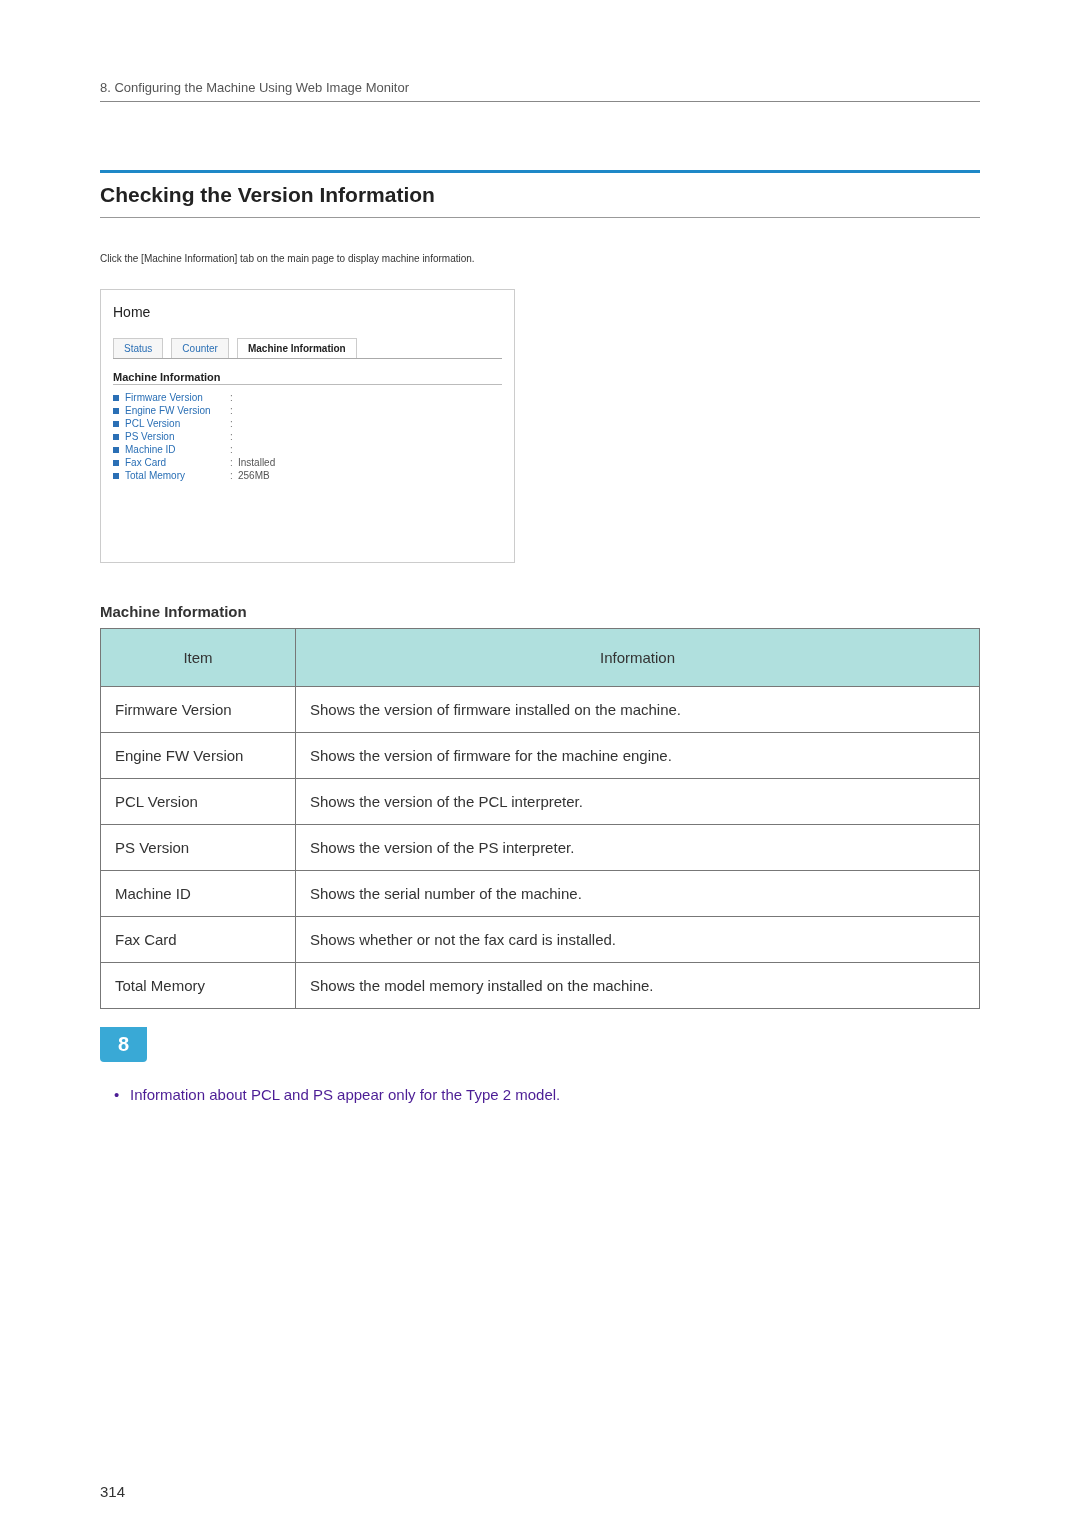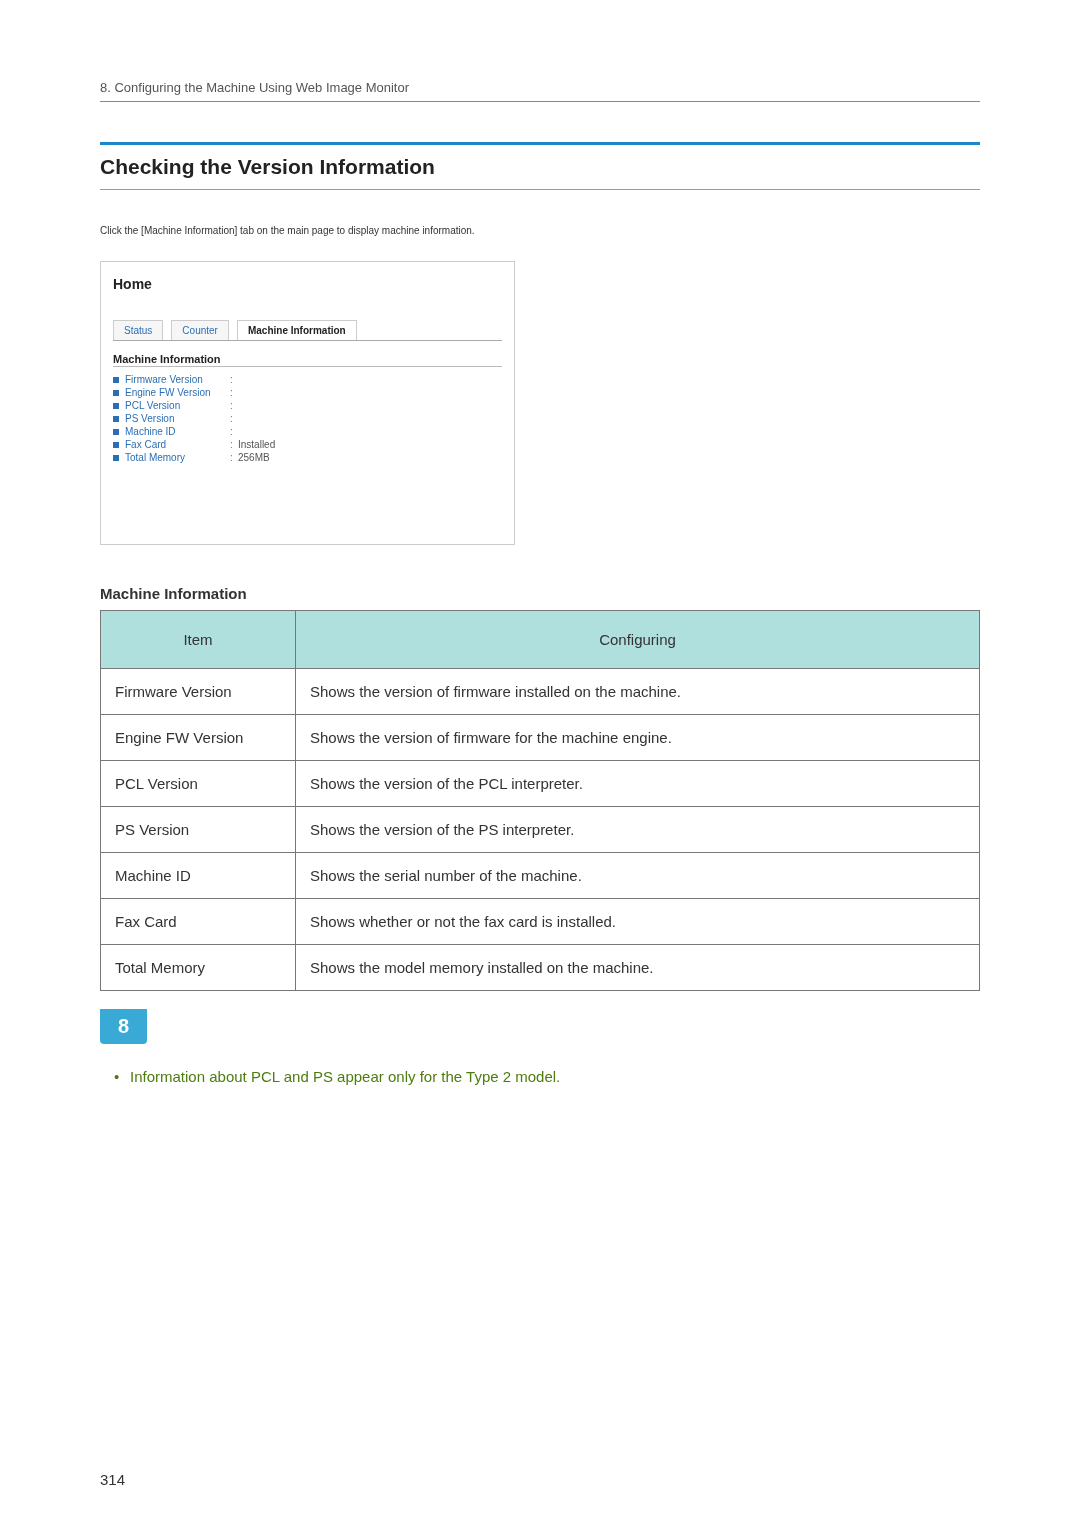--- a/index.html
+++ b/index.html
@@ -10,21 +10,21 @@
       height: 1532px;
       position: relative;
       padding: 80px 100px 40px 100px;
       color: #333;
     }
     .header-line {
       font-size: 13px;
       color: #555;
       padding-bottom: 6px;
       border-bottom: 1px solid #888;
-      margin-bottom: 40px;
+      margin-bottom: 68px;
     }
     .section-title {
       font-size: 21px;
       font-weight: bold;
       color: #222;
       border-top: 3px solid #1e88c7;
       border-bottom: 1px solid #999;
       padding: 10px 0;
       margin-bottom: 35px;
     }
@@ -34,24 +34,24 @@
       margin-bottom: 25px;
     }
     .screenshot-box {
       width: 415px;
       border: 1px solid #ccc;
       padding: 14px 12px 80px 12px;
       margin-bottom: 40px;
       background: #fff;
     }
     .ss-home {
-      font-weight: bold;
+      font-weight: normal;
       font-size: 14px;
       color: #222;
-      margin-bottom: 28px;
+      margin-bottom: 18px;
     }
     .ss-tabs {
       display: flex;
       border-bottom: 1px solid #aaa;
       margin-bottom: 12px;
       gap: 8px;
     }
     .ss-tab {
       font-size: 10px;
       padding: 4px 10px;
@@ -125,33 +125,33 @@
       background: #39a9d6;
       color: #fff;
       font-size: 20px;
       font-weight: bold;
       padding: 6px 18px;
       border-radius: 0 0 4px 4px;
       margin-bottom: 24px;
     }
     .bullet-note {
       font-size: 15px;
-      color: #4d7c0f;
+      color: #4c1d95;
       padding-left: 30px;
       position: relative;
     }
     .bullet-note::before {
       content: "•";
       position: absolute;
       left: 14px;
       top: 0;
     }
     .page-number {
       position: absolute;
-      bottom: 44px;
+      bottom: 32px;
       left: 100px;
       font-size: 15px;
       color: #333;
     }
   </style>
 </head>
 <body>
 
 
 
@@ -214,21 +214,21 @@
       </div>
     </div>
 </div>
 
 <div class="table-title">Machine Information</div>
 
 <table class="info">
   <thead>
     <tr>
       <th class="col-item">Item</th>
-      <th>Configuring</th>
+      <th>Information</th>
     </tr>
   </thead>
   <tbody id="info-body">
       <tr>
         <td>Firmware Version</td>
         <td>Shows the version of firmware installed on the machine.</td>
       </tr>
       <tr>
         <td>Engine FW Version</td>
         <td>Shows the version of firmware for the machine engine.</td>

